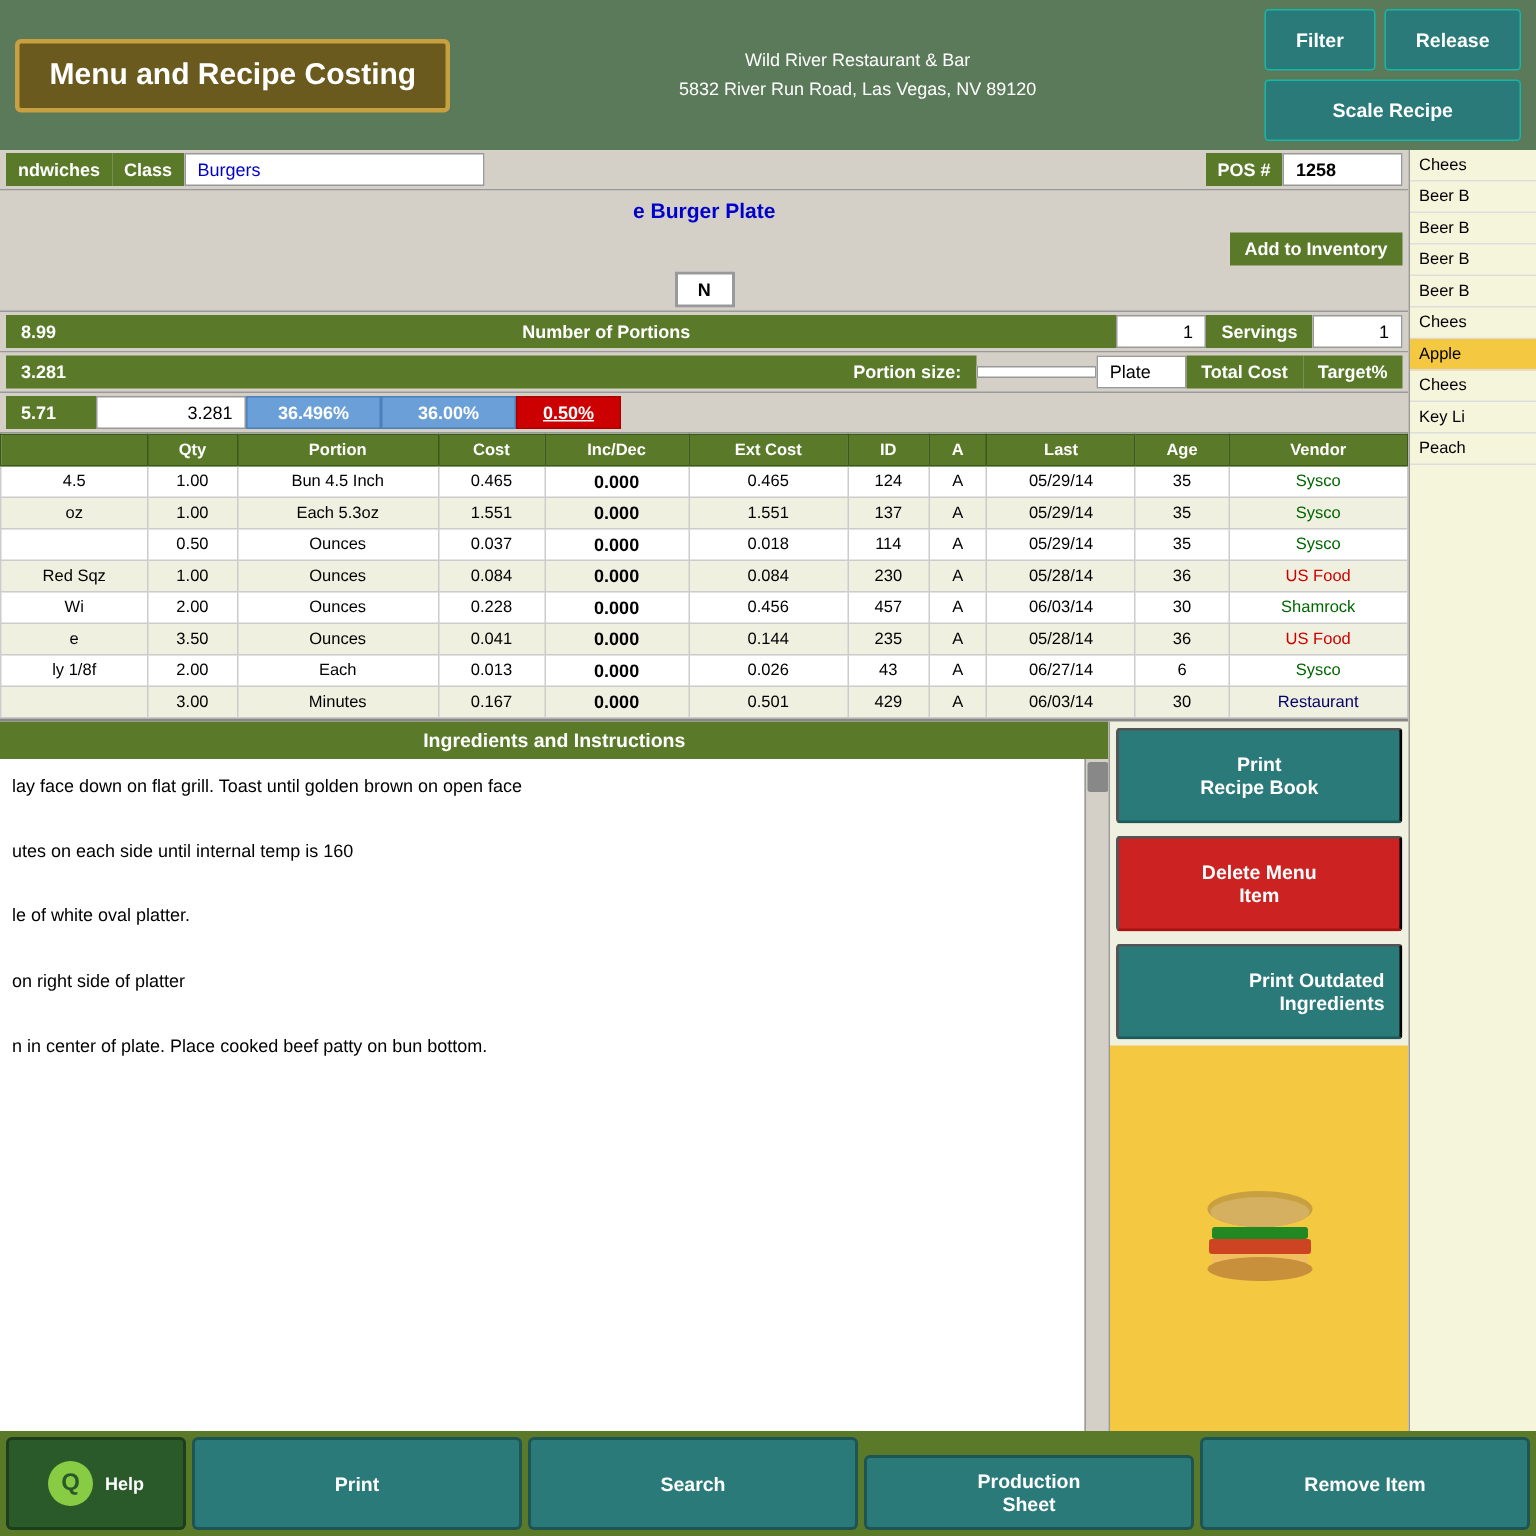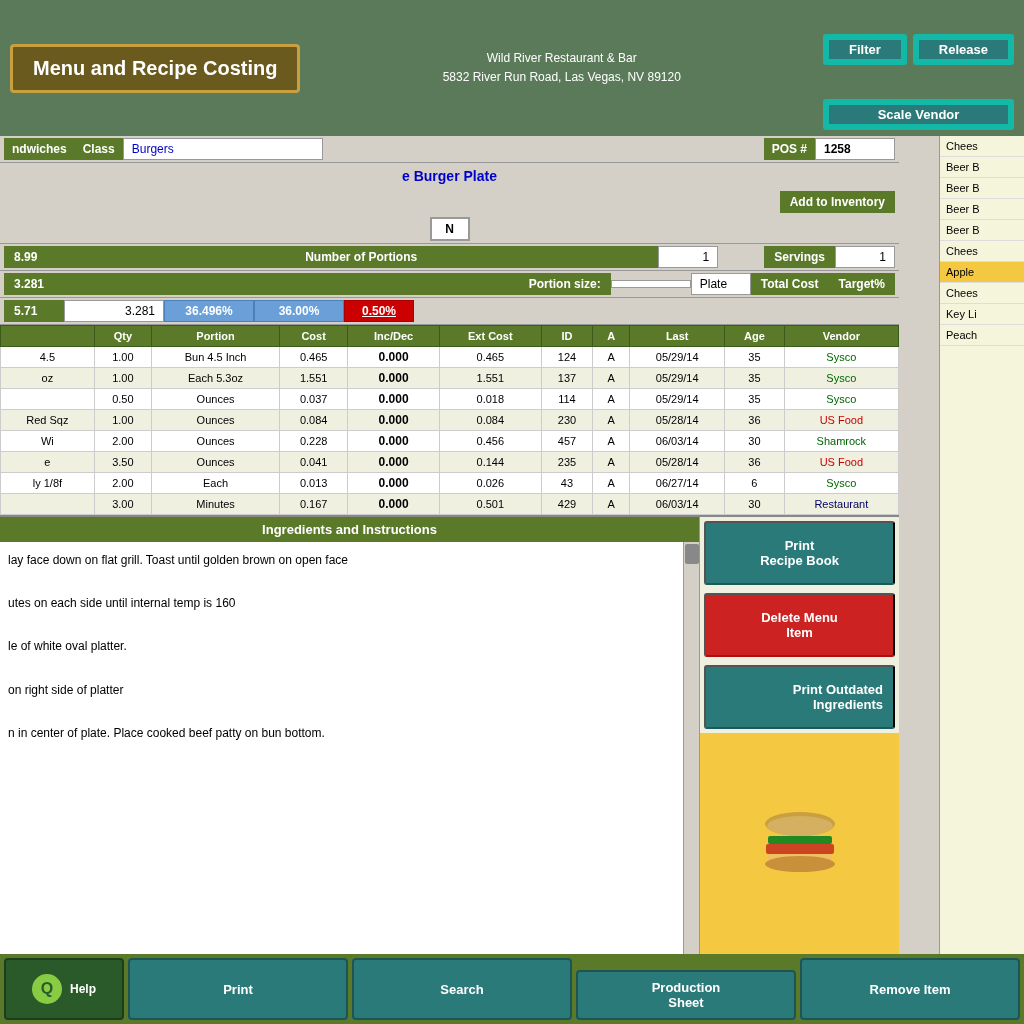--- a/index.html
+++ b/index.html
@@ -6,24 +6,24 @@
     body { width: 1024px; height: 1024px; overflow: hidden; background: #c0c0c0; }
 
     .app-container { width: 1024px; height: 1024px; display: flex; flex-direction: column; background: #d4d0c8; }
 
     
     .header { display: flex; align-items: center; background: #5a7a5a; padding: 6px 10px; gap: 10px; min-height: 70px; }
     .app-title { background: #6b5a1e; color: white; font-size: 20px; font-weight: bold; padding: 10px 20px; border: 3px solid #c8a040; border-radius: 4px; flex: 0 0 auto; text-align: right; }
     .restaurant-info { flex: 1; text-align: center; color: white; font-size: 13px; line-height: 1.6; }
     .header-buttons { display: flex; flex-direction: column; gap: 6px; }
     .header-buttons .row1 { display: flex; gap: 6px; }
-    .btn-teal { background: #2a7a7a; color: white; border: 6px solid #14b8a6; padding: 2px 20px; font-weight: bold; font-size: 13px; cursor: pointer; border-radius: 3px; margin-top: 28px; }
-
-    
-    .main-body { display: flex; flex: 1; overflow: hidden; gap: 40px; }
+    .btn-teal { background: #2a7a7a; color: white; border: 1px solid #14b8a6; padding: 12px 20px; font-weight: bold; font-size: 13px; cursor: pointer; border-radius: 3px; }
+
+    
+    .main-body { display: flex; flex: 1; overflow: hidden; }
     .side-panel { width: 85px; background: #f5f5dc; border-left: 1px solid #999; display: flex; flex-direction: column; overflow-y: auto; }
     .side-item { padding: 4px 6px; border-bottom: 1px solid #ddd; font-size: 11px; cursor: pointer; }
     .side-item.highlighted { background: #f5c842; }
 
     .content-area { flex: 1; display: flex; flex-direction: column; overflow: hidden; }
 
     
     .form-section { background: #d4d0c8; }
 
     .form-row1 { display: flex; align-items: center; background: #d4d0c8; padding: 2px 4px; gap: 0; border-bottom: 1px solid #999; }
@@ -35,21 +35,21 @@
 
     .form-row2 { display: flex; align-items: center; background: #d4d0c8; padding: 2px 4px; gap: 4px; border-bottom: 1px solid #999; flex-direction: column; }
     .item-name { color: #0000cc; font-size: 14px; font-weight: bold; flex: 1; padding: 3px; }
     .add-inv-label { background: #5a7a2a; color: white; padding: 4px 10px; font-weight: bold; margin-left: auto; }
     .add-inv-value { background: white; border: 2px solid #999; padding: 3px 12px; font-weight: bold; min-width: 40px; text-align: center; }
 
     .form-row3 { display: flex; align-items: center; background: #d4d0c8; padding: 2px 4px; gap: 0; border-bottom: 1px solid #999; }
     .price-box { background: #5a7a2a; color: white; padding: 4px 10px; font-weight: bold; min-width: 60px; }
     .portions-label { background: #5a7a2a; color: white; padding: 4px 10px; font-weight: bold; flex: 1; text-align: center; }
     .portions-value { background: white; border: 1px solid #999; padding: 3px 8px; text-align: right; min-width: 60px; }
-    .servings-label { background: #5a7a2a; color: white; padding: 4px 10px; font-weight: bold; margin-left: 46px; }
+    .servings-label { background: #5a7a2a; color: white; padding: 4px 10px; font-weight: bold; }
     .servings-value { background: white; border: 1px solid #999; padding: 3px 8px; text-align: right; min-width: 60px; }
 
     .form-row4 { display: flex; align-items: center; background: #d4d0c8; padding: 2px 4px; gap: 0; border-bottom: 1px solid #999; }
     .cost-box { background: #5a7a2a; color: white; padding: 4px 10px; font-weight: bold; min-width: 60px; }
     .portion-size-label { background: #5a7a2a; color: white; padding: 4px 10px; font-weight: bold; flex: 1; text-align: right; }
     .portion-size-value { background: white; border: 1px solid #999; padding: 3px 8px; text-align: right; min-width: 100px; }
     .portion-type { background: white; border: 1px solid #999; padding: 3px 8px; min-width: 60px; }
     .total-cost-label { background: #5a7a2a; color: white; padding: 4px 10px; font-weight: bold; }
     .target-label { background: #5a7a2a; color: white; padding: 4px 10px; font-weight: bold; }
 
@@ -108,21 +108,21 @@
     <div class="app-title">Menu  and  Recipe  Costing</div>
     <div class="restaurant-info">
       <div>Wild River Restaurant &amp; Bar</div>
       <div>5832 River Run Road, Las Vegas, NV 89120</div>
     </div>
     <div class="header-buttons">
       <div class="row1">
         <button class="btn-teal">Filter</button>
         <button class="btn-teal">Release</button>
       </div>
-      <button class="btn-teal" style="width:100%;">Scale Vendor</button>
+      <button class="btn-teal" style="width:100%;">Scale Recipe</button>
     </div>
   </div>
 
   <div class="main-body">
     <div class="content-area">
 
       <div class="form-section">
 
         <div class="form-row1">
           <div class="field-label">ndwiches</div>

